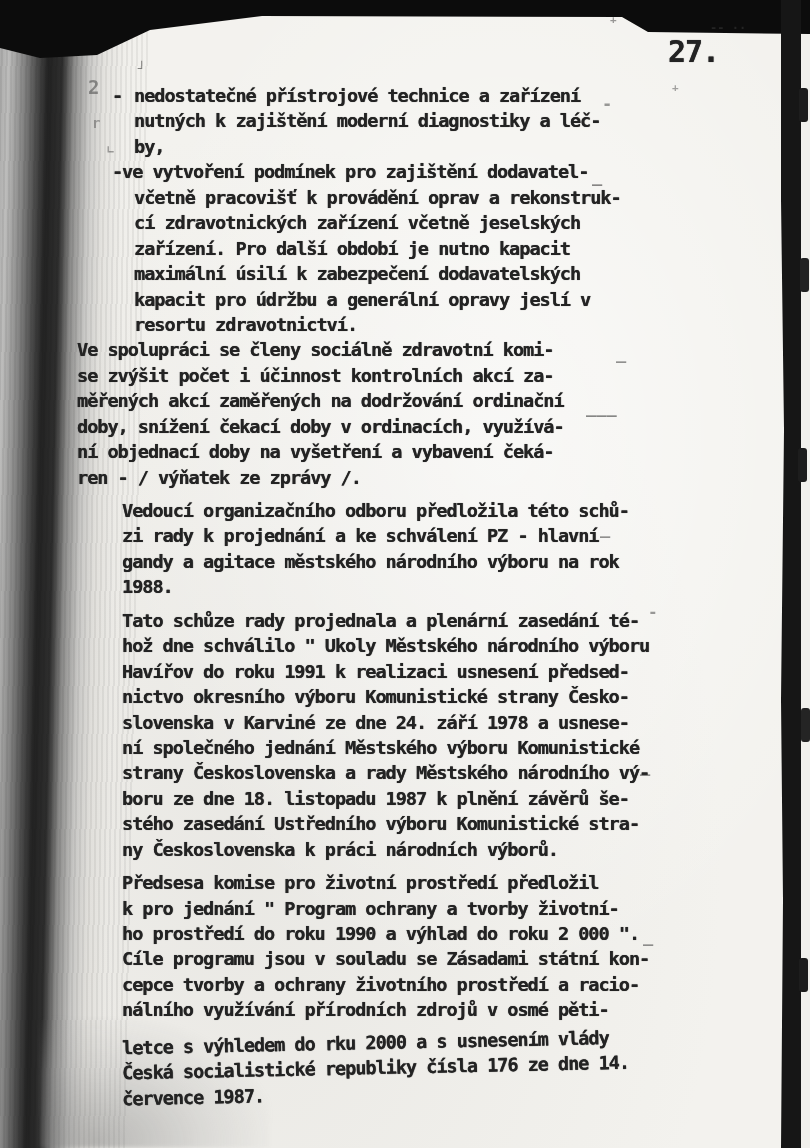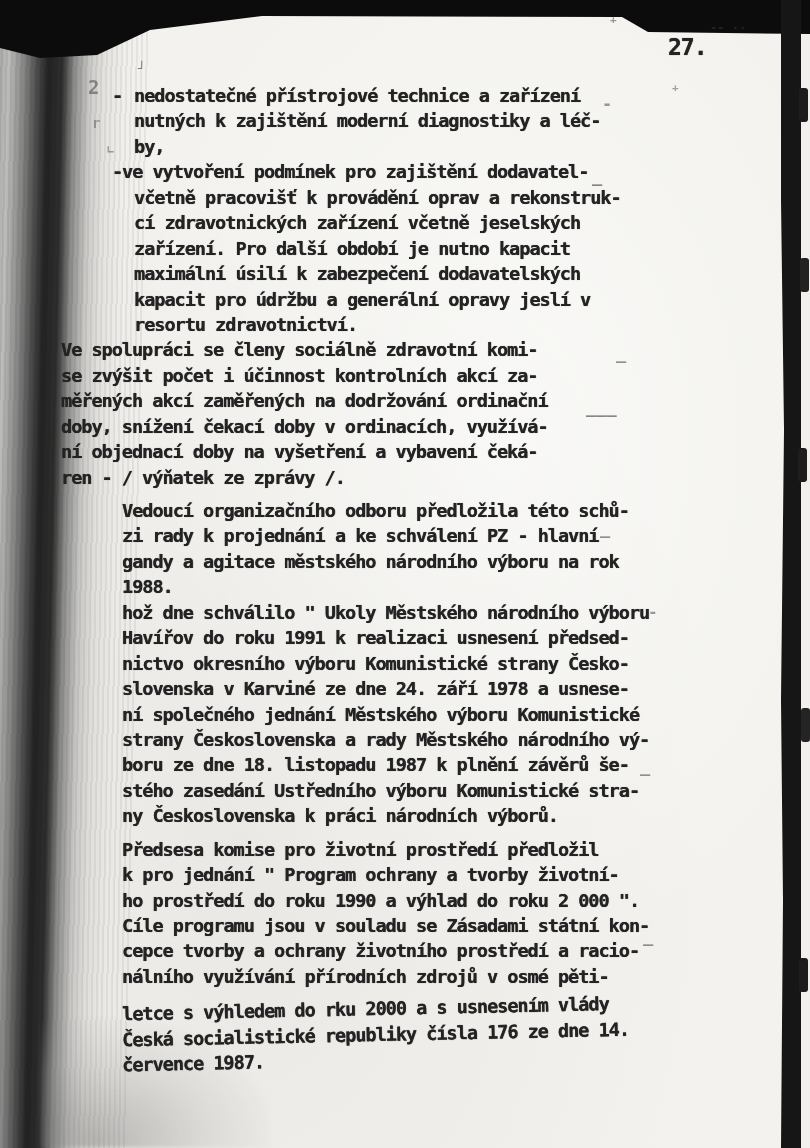--- a/index.html
+++ b/index.html
@@ -35,30 +35,30 @@
   .edge-right { position:absolute; top:0; left:781px; width:20px; height:1148px; background:#161616;
     clip-path: polygon(0 0, 20px 0, 20px 1148px, 0 1148px, 2px 900px, 0 700px, 3px 430px, 0 200px); }
   .edge-white { position:absolute; top:34px; right:0; width:9px; height:1114px; background:#f1f0ec; }
   .edge-blob { position:absolute; top:88px; left:799px; width:9px; height:34px; background:#1d1d1d;
     border-radius:3px;
     box-shadow:1px 170px 0 0 #222, -1px 360px 0 0 #1d1d1d, 2px 620px 0 0 #242424, 0 870px 0 0 #1d1d1d; }
   
   .smudge { position:absolute; left:40px; bottom:0; width:230px; height:130px;
     background:radial-gradient(ellipse at 25% 95%, rgba(110,110,110,.42) 0%, rgba(150,150,150,.2) 45%, rgba(150,150,150,0) 75%);
     filter:blur(2px); }
-  .pagenum { position:absolute; left:668px; top:34px; font-size:23px; font-weight:700;
+  .pagenum { position:absolute; left:668px; top:34px; font-size:30px; font-weight:700;
     letter-spacing:-1px; color:var(--ink); text-shadow:0 0 .8px rgba(30,30,30,.9); }
   .textblock { position:absolute; top:83px; left:0; width:810px; }
   .line { position:relative; height:25.45px; line-height:25.45px; font-size:18.5px;
     font-weight:700; letter-spacing:-1px; white-space:pre; color:var(--ink);
     text-shadow:0 0 .7px rgba(35,35,35,.85), .4px .3px 0 rgba(60,60,60,.35); }
   .line.gap { margin-top:8px; }
   .i-hang  { padding-left:134px; }
   .i-hangf { padding-left:122px; }
-  .i-quote { padding-left:61px; }
+  .i-quote { padding-left:61px;margin-left:16px; }
   .i-para  { padding-left:122px; }
   .tilt { transform:rotate(-1.2deg); transform-origin:88% 50%; }
   .bullet { position:absolute; left:112px; }
   .artifact { position:absolute; color:#3c3c3c; font-weight:700; line-height:1;
     font-family:"DejaVu Sans Mono","Liberation Mono",monospace; }
 </style>
 </head>
 <body>
 
 <div class="page">
@@ -85,20 +85,21 @@
       <div class="line i-quote"><span>Ve spolupráci se členy sociálně zdravotní komi-</span></div>
       <div class="line i-quote"><span>se zvýšit počet i účinnost kontrolních akcí za-</span></div>
       <div class="line i-quote"><span>měřených akcí zaměřených na dodržování ordinační</span></div>
       <div class="line i-quote"><span>doby, snížení čekací doby v ordinacích, využívá-</span></div>
       <div class="line i-quote"><span>ní objednací doby na vyšetření a vybavení čeká-</span></div>
       <div class="line i-quote"><span>ren - / výňatek ze zprávy /.</span></div>
       <div class="line i-para gap"><span>Vedoucí organizačního odboru předložila této schů-</span></div>
       <div class="line i-para"><span>zi rady k projednání a ke schválení PZ - hlavní</span></div>
       <div class="line i-para"><span>gandy a agitace městského národního výboru na rok</span></div>
       <div class="line i-para"><span>1988.</span></div>
+      <div class="line i-para gap"><span>Tato schůze rady projednala a plenární zasedání té-</span></div>
       <div class="line i-para"><span>hož dne schválilo " Ukoly Městského národního výboru</span></div>
       <div class="line i-para"><span>Havířov do roku 1991 k realizaci usnesení předsed-</span></div>
       <div class="line i-para"><span>nictvo okresního výboru Komunistické strany Česko-</span></div>
       <div class="line i-para"><span>slovenska v Karviné ze dne 24. září 1978 a usnese-</span></div>
       <div class="line i-para"><span>ní společného jednání Městského výboru Komunistické</span></div>
       <div class="line i-para"><span>strany Československa a rady Městského národního vý-</span></div>
       <div class="line i-para"><span>boru ze dne 18. listopadu 1987 k plnění závěrů še-</span></div>
       <div class="line i-para"><span>stého zasedání Ustředního výboru Komunistické stra-</span></div>
       <div class="line i-para"><span>ny Československa k práci národních výborů.</span></div>
       <div class="line i-para gap"><span>Předsesa komise pro životní prostředí předložil</span></div>

